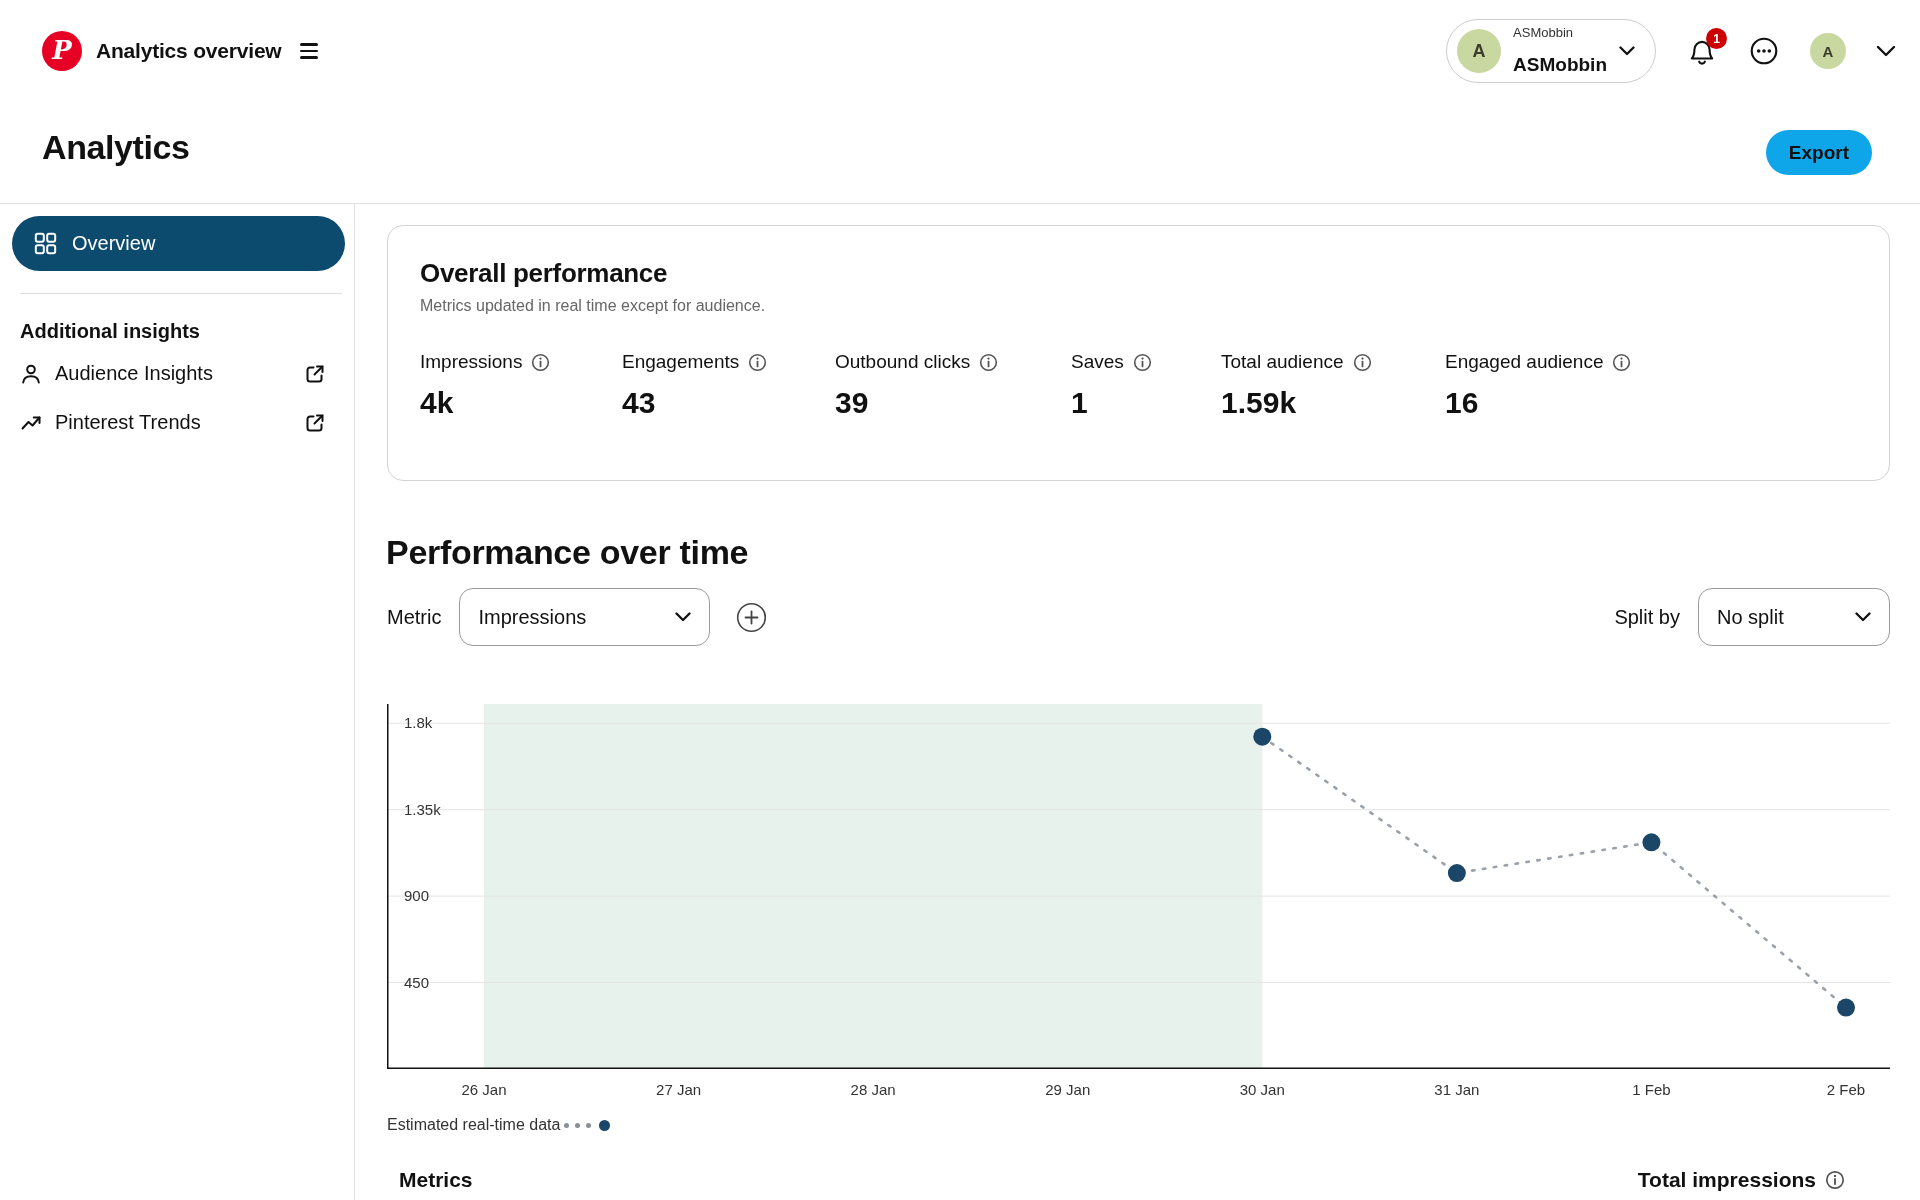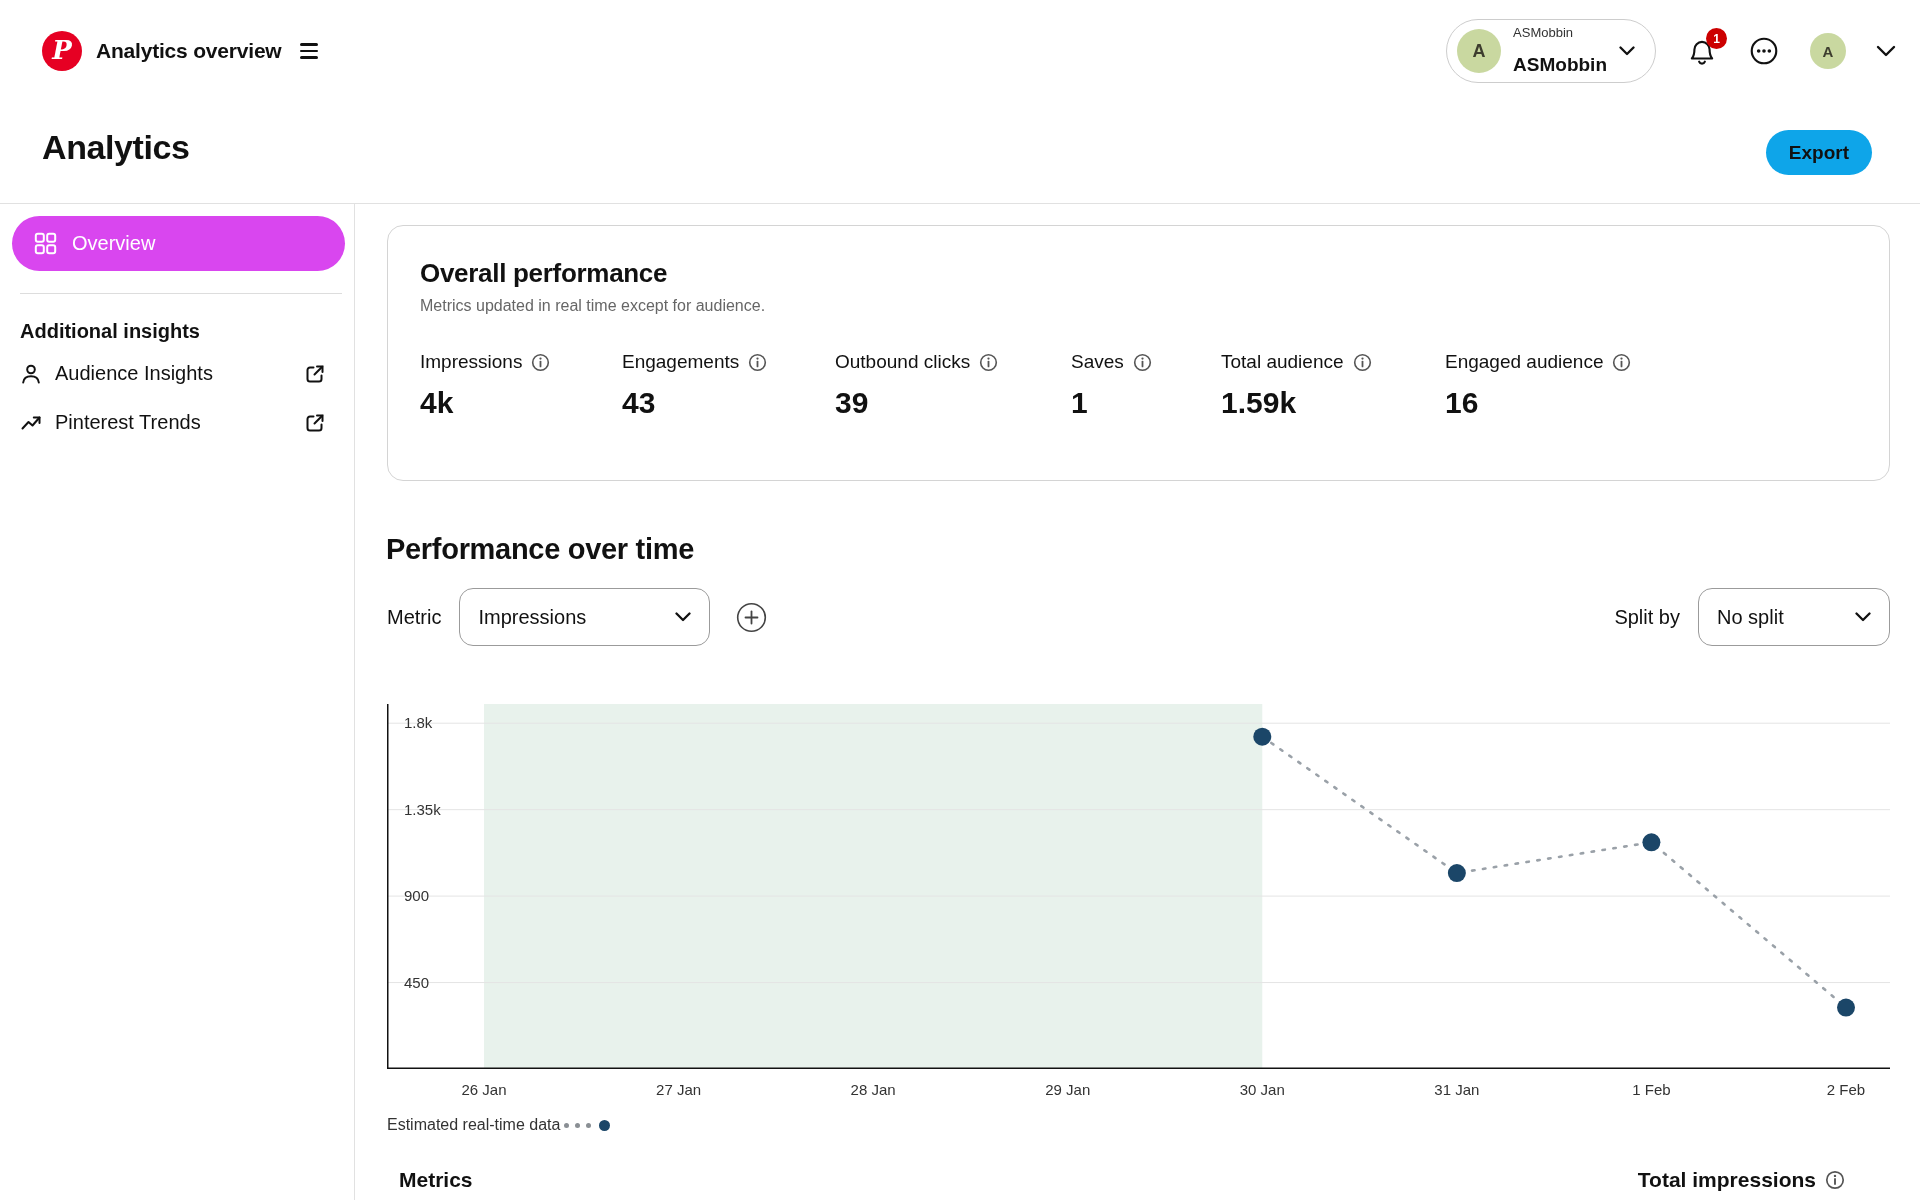--- a/index.html
+++ b/index.html
@@ -26,39 +26,39 @@
   .badge { position:absolute; top:-7px; right:-9px; min-width:21px; height:21px; border-radius:11px; background:#cc0000; color:#fff; font-size:12px; font-weight:bold; display:flex; align-items:center; justify-content:center; padding:0 4px; font-family:"Liberation Sans", sans-serif; }
 
   
   .page-title { position:absolute; left:42px; top:128px; font-size:34px; font-weight:bold; letter-spacing:-0.4px; }
   .export-btn { position:absolute; right:48px; top:130px; height:45px; padding:0 23px; border:none; border-radius:24px; background:#0ea5e9; font-size:19px; font-weight:600; font-family:"Liberation Sans", sans-serif; color:#111; cursor:pointer; }
   .head-divider { position:absolute; top:203px; left:0; right:0; height:1px; background:#e1e1e1; }
   .side-divider { position:absolute; top:204px; bottom:0; left:354px; width:1px; background:#e1e1e1; }
 
   
   .sidebar { position:absolute; top:204px; left:0; width:354px; bottom:0; padding-top:12px; }
-  .nav-pill { margin:0 9px 0 12px; height:55px; border-radius:29px; background:#d946ef; color:#fff; display:flex; align-items:center; gap:15px; padding-left:22px; font-size:20px; cursor:pointer; }
+  .nav-pill { margin:0 9px 0 12px; height:55px; border-radius:29px; background:#0c4a6e; color:#fff; display:flex; align-items:center; gap:15px; padding-left:22px; font-size:20px; cursor:pointer; }
   .nav-row { height:55px; display:flex; align-items:center; gap:15px; padding-left:34px; font-size:20px; color:#111; cursor:pointer; }
   .sb-divider { border-top:1px solid #ddd; margin:22px 12px 0 20px; }
   .sb-section { margin:26px 0 6px 20px; font-size:20px; font-weight:bold; }
   .sb-link { height:49px; display:flex; align-items:center; gap:13px; padding:0 28px 0 20px; font-size:20px; cursor:pointer; }
   .sb-link .lbl { flex:1; }
 
   
   .card { position:absolute; left:387px; top:225px; width:1503px; height:256px; border:1px solid #d4d4d4; border-radius:16px; padding:32px 32px 0 32px; background:#fff; }
   .card-title { font-size:26px; font-weight:bold; letter-spacing:-0.3px; }
   .card-sub { font-size:16px; color:#666; margin-top:8px; }
   .metrics-row { display:flex; margin-top:36px; }
   .metric-col { display:flex; flex-direction:column; }
   .metric-col .m-label { display:flex; align-items:center; gap:9px; font-size:19px; color:#111; }
   .metric-col .m-value { font-size:30px; font-weight:bold; margin-top:13px; }
   .w0{width:202px}.w1{width:213px}.w2{width:236px}.w3{width:150px}.w4{width:224px}
 
   
-  .perf-title { position:absolute; left:386px; top:533px; font-size:29px; font-weight:bold; letter-spacing:-0.3px; }
+  .perf-title { position:absolute; left:386px; top:533px; font-size:34px; font-weight:bold; letter-spacing:-0.3px; }
   .controls { position:absolute; left:387px; top:588px; width:1503px; height:58px; display:flex; align-items:center; }
   .ctl-label { font-size:20px; color:#111; }
   .dropdown { height:58px; border:1px solid #9b9b9b; border-radius:14px; display:flex; align-items:center; justify-content:space-between; padding:0 18px; font-size:20px; background:#fff; cursor:pointer; }
   .dd-metric { width:251px; margin-left:18px; }
   .dd-split { width:192px; margin-left:18px; }
   .plus-btn { margin-left:26px; background:none; border:none; cursor:pointer; display:flex; }
   .spacer { flex:1; }
 
   
   .chart-wrap { position:absolute; left:387px; top:704px; width:1503px; height:400px; }

